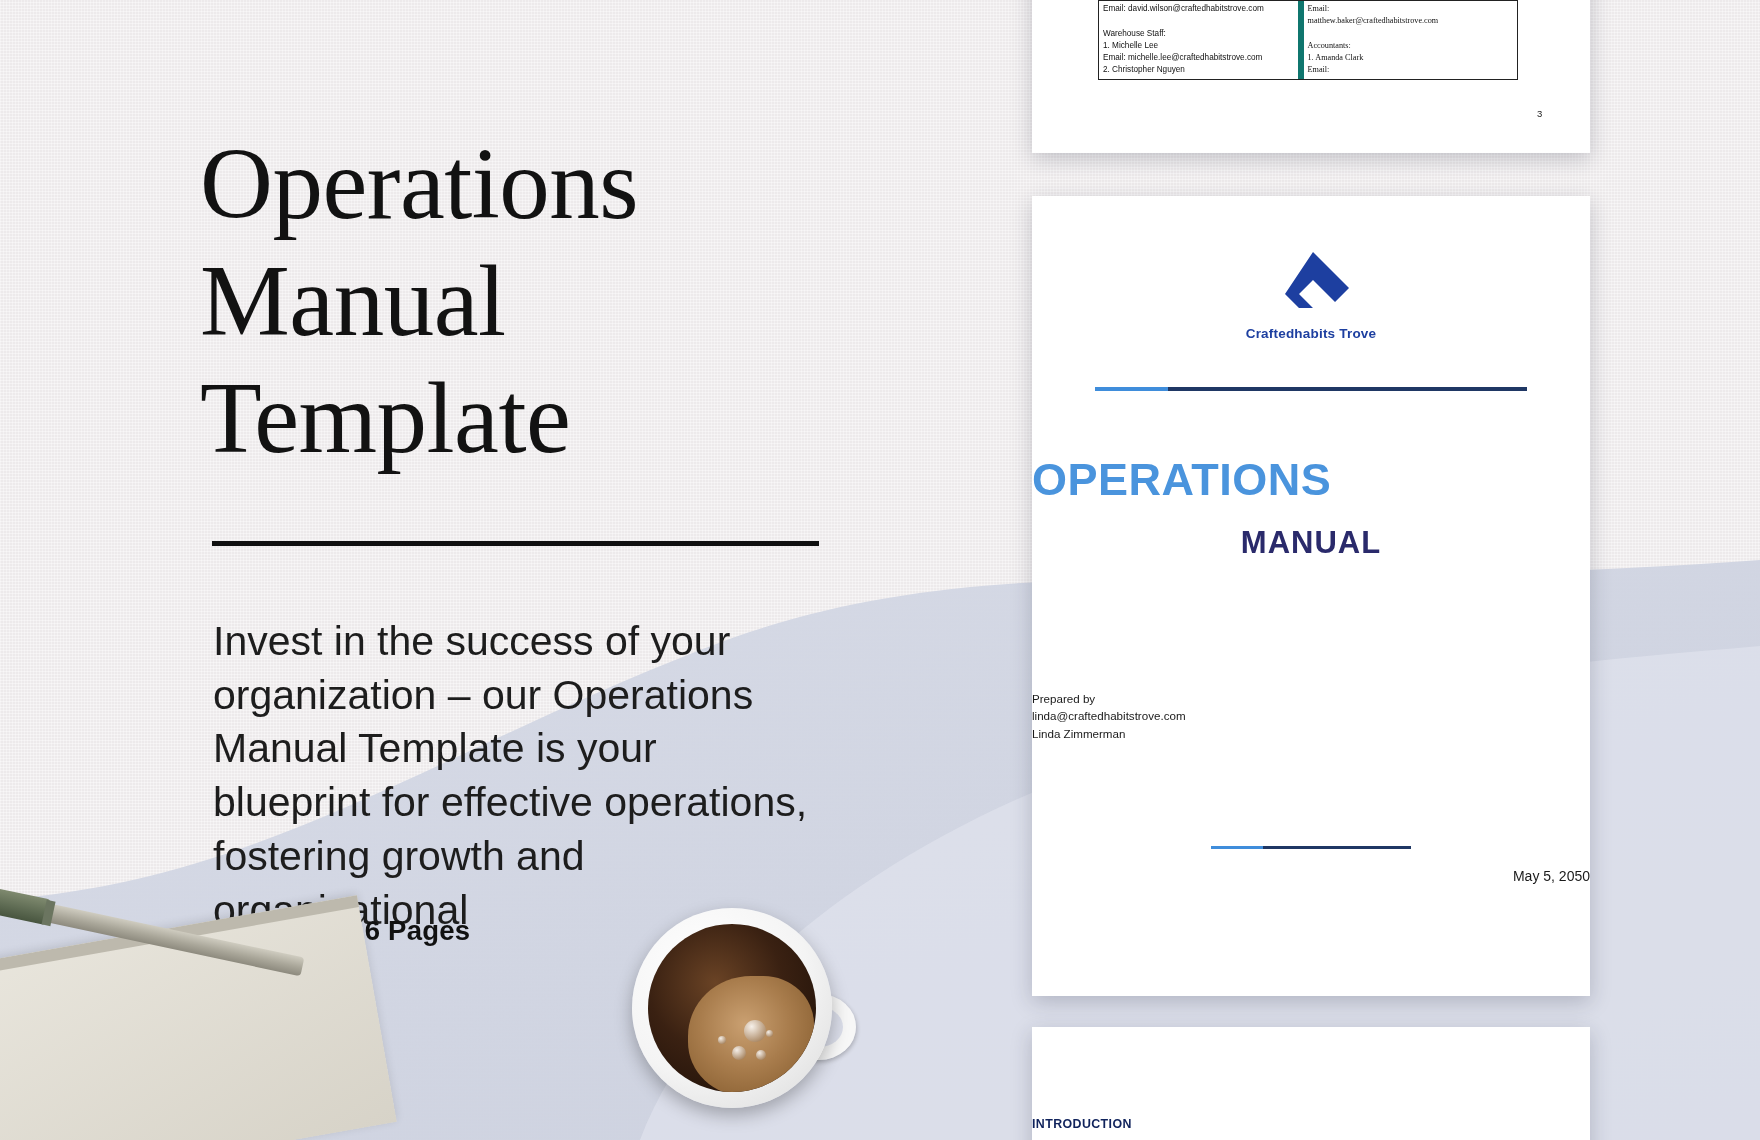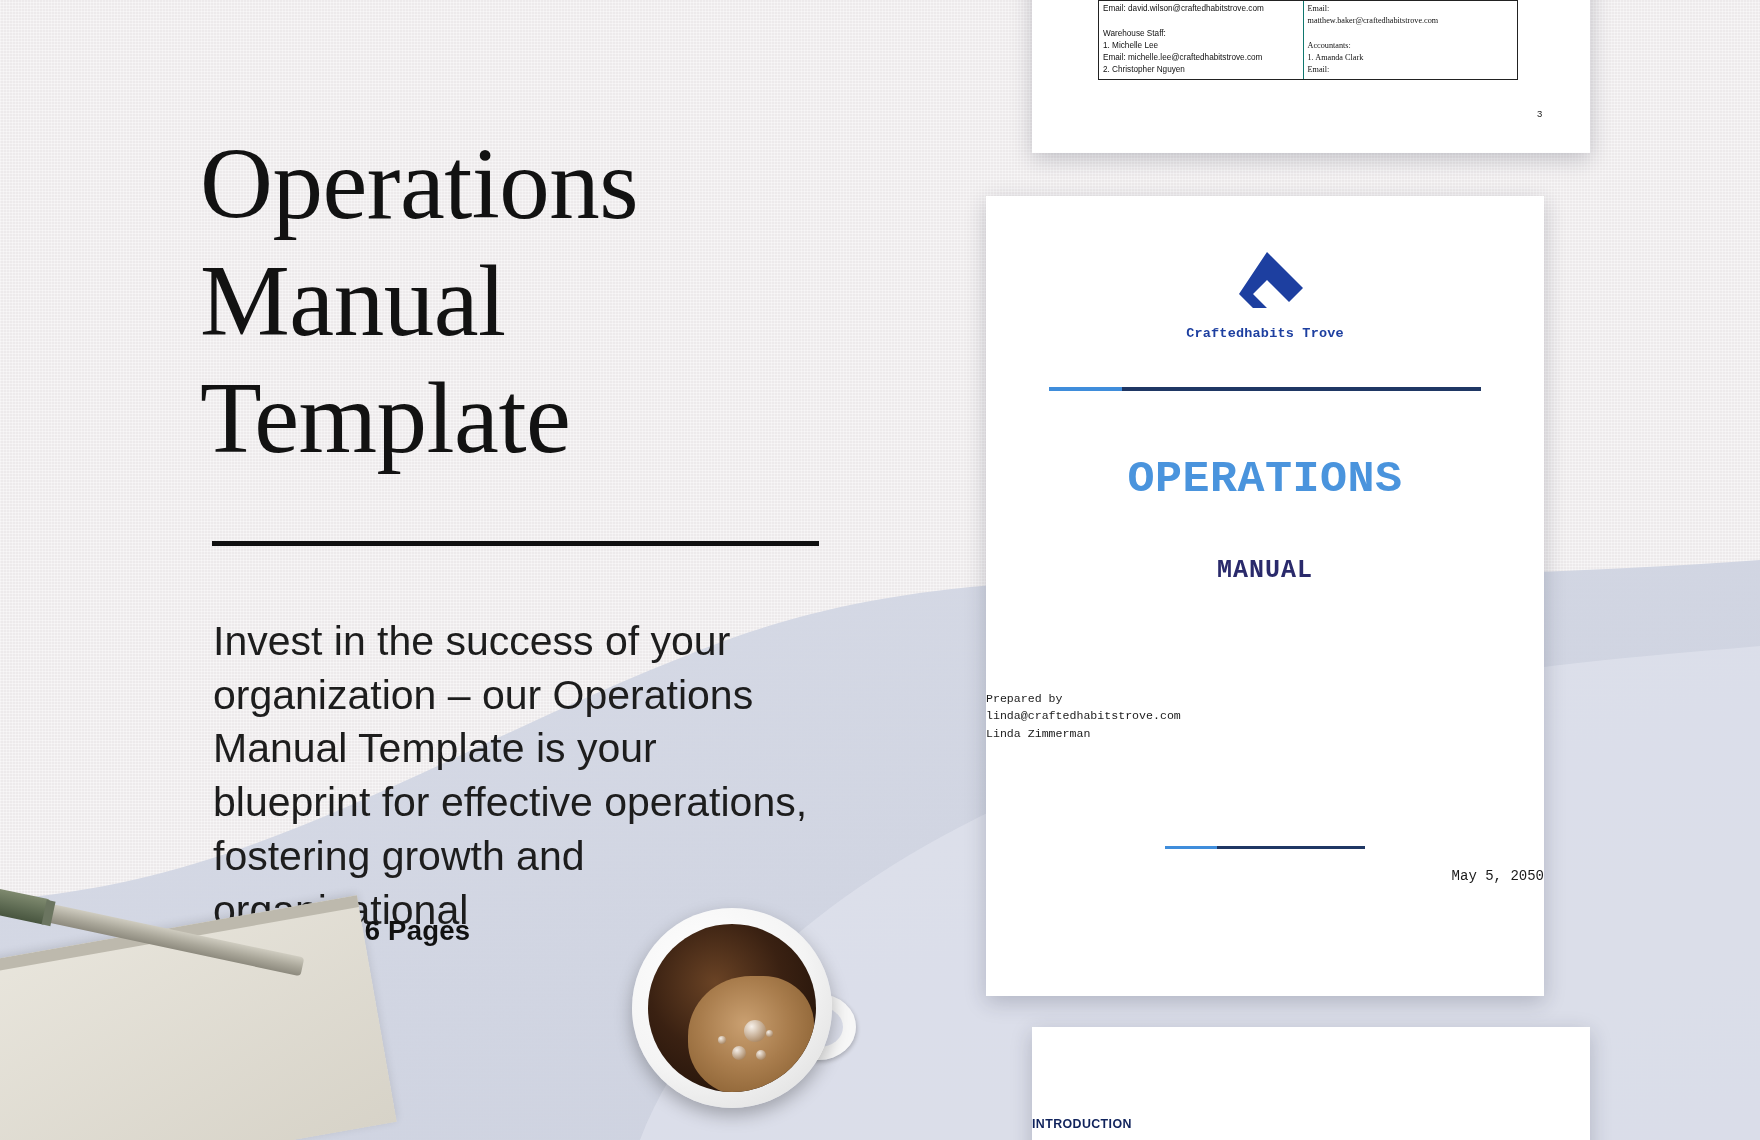--- a/index.html
+++ b/index.html
@@ -162,22 +162,22 @@
   .page {
     position: absolute;
     background: #ffffff;
     box-shadow: 0 6px 20px rgba(30,35,60,0.22);
   }
   .page-top {
     left: 1032px; top: -150px;
     width: 558px; height: 303px;
   }
   .page-main {
-    left: 986px; top: 196px;
-    width: 558px; height: 800px; font-family: Liberation Mono, monospace;
+    left: 1032px; top: 196px;
+    width: 558px; height: 800px;
   }
   .page-bottom {
     left: 1032px; top: 1027px;
     width: 558px; height: 160px;
   }
 
   
   .mini-table {
     position: absolute;
     left: 66px; top: 150px;
@@ -185,21 +185,21 @@
     border: 1px solid #222;
     display: flex;
     font-size: 8.2px;
     line-height: 1.5;
     color: #111;
   }
   .mini-col {
     padding: 2px 4px;
     overflow: hidden;
   }
-  .mini-col.left { width: 205px; border-right: 1px solid #0f766e; }
+  .mini-col.left { width: 205px; border-right: 6px solid #0f766e; }
   .mini-col.right { width: 214px; }
   .mini-pagenum {
     position: absolute;
     left: 505px; top: 258px;
     font-size: 9.5px;
     color: #222;
   }
 
   
   .logo-wrap {
@@ -217,35 +217,34 @@
   }
   .cover-rule {
     position: absolute;
     left: 63px; top: 191px;
     width: 432px; height: 4px;
     background: linear-gradient(90deg, #3f8ddb 0%, #3f8ddb 17%, #1f3764 17%, #1f3764 100%);
   }
   .cover-title1 {
     position: absolute;
     left: 0; right: 0; top: 258px;
-    text-align: center;
+    text-align: left;
     font-size: 45px;
     font-weight: 700;
     color: #4a94dd;
     letter-spacing: 0.5px;
   }
   .cover-title2 {
     position: absolute;
     left: 0; right: 0; top: 329px;
     text-align: center;
-    font-size: 25px;
+    font-size: 31px;
     font-weight: 700;
     color: #2a2a6b;
     letter-spacing: 1px;
-    margin-top: 31px;
   }
   .cover-prep {
     position: absolute;
     left: 0; right: 0; top: 494px;
     font-size: 11.6px;
     line-height: 1.5;
     color: #1a1a1a;
   }
   .cover-divider {
     position: absolute;

